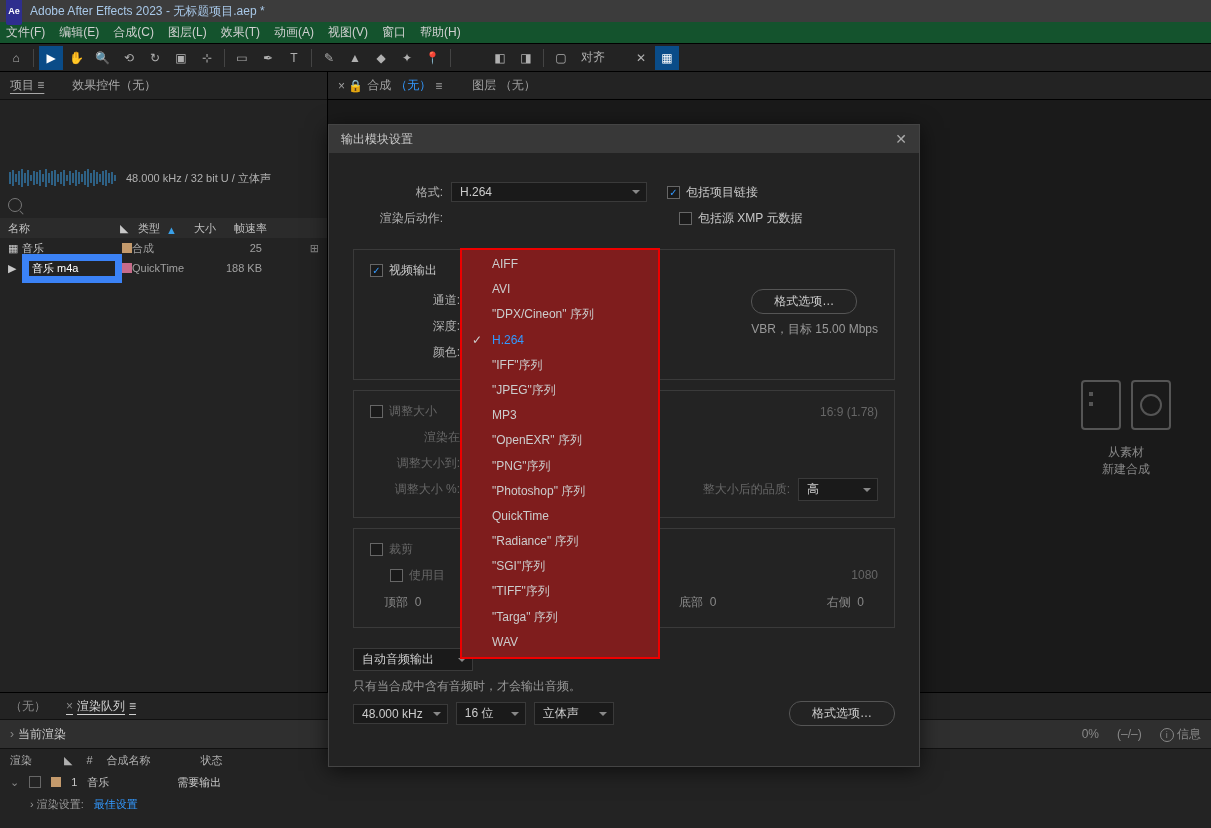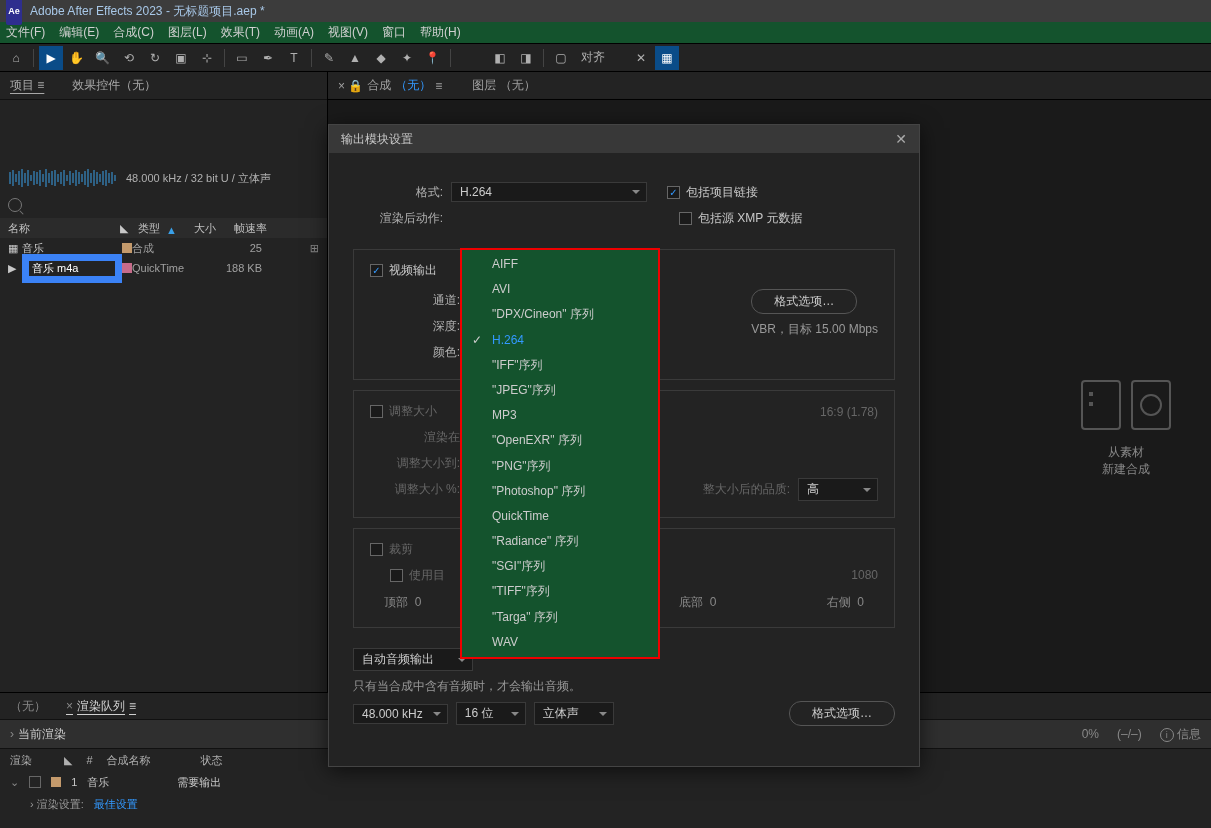--- a/index.html
+++ b/index.html
@@ -88,21 +88,21 @@
 .select::after { content:""; position:absolute; right:6px; top:50%; transform:translateY(-50%); border-left:4px solid transparent; border-right:4px solid transparent; border-top:4px solid #888; }
 .select.wide { width:196px; }
 .chk-ae { width:13px; height:13px; border:1px solid #666; display:inline-flex; align-items:center; justify-content:center; margin-right:6px; background:#1a1a1a; }
 .chk-ae.on::after { content:"✓"; color:#3399ff; font-size:10px; }
 .pill-btn { border:1px solid #555; border-radius:12px; padding:3px 22px; color:#ccc; background:transparent; display:inline-block; }
 .muted { color:#666; }
 .section-chk { display:flex; align-items:center; margin-bottom:6px; }
 .crop-grid { display:flex; justify-content:space-between; padding:4px 14px; color:#888; }
 
 
-.dropdown { position:absolute; left:460px; top:248px; width:200px; background:#14532d; border:2px solid #e00; z-index:200; padding:2px 0; }
+.dropdown { position:absolute; left:460px; top:248px; width:200px; background:#7f1d1d; border:2px solid #e00; z-index:200; padding:2px 0; }
 .dd-item { padding:3px 14px 3px 30px; color:#ccc; position:relative; font-size:12px; line-height:1.6; }
 .dd-item.sel { color:#3399ff; }
 .dd-item.sel::before { content:"✓"; position:absolute; left:10px; color:#ccc; }
 </style>
 </head>
 <body>
 
 <div class="titlebar">
   <span class="ae-logo">Ae</span>
   <span><span>Adobe After Effects 2023</span> - <span>无标题项目.aep *</span></span>

